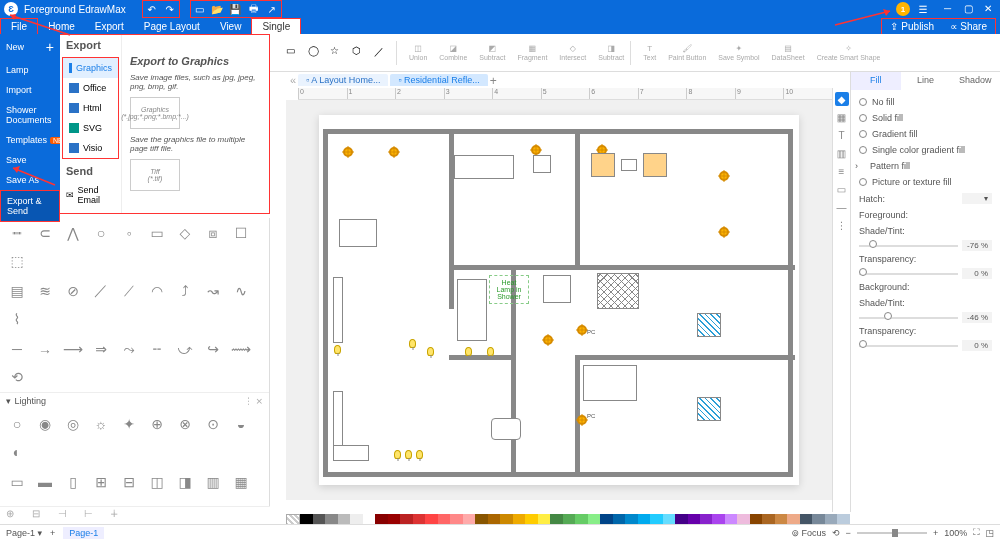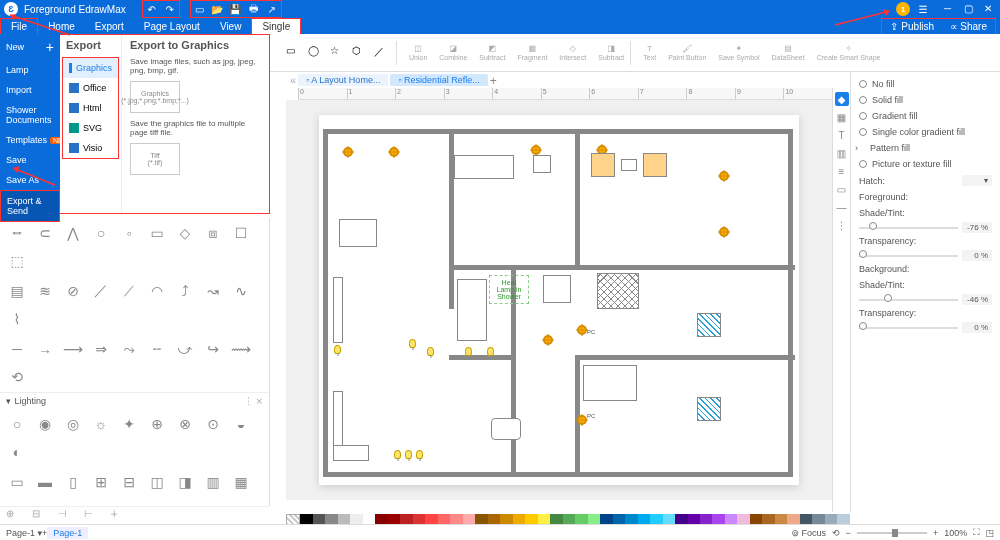--- a/index.html
+++ b/index.html
@@ -38,21 +38,21 @@
 .fp-dot { width: 6px; height: 6px; border-radius: 50%; background: #fff; margin-right: 4px; }
 
 
 .export-panel { position: absolute; left: 60px; top: 34px; width: 210px; height: 180px; background: #fff; z-index: 50; display: flex; border: 1px solid #f33; border-left: none; }
 .export-col1 { width: 62px; border-right: 1px solid #eee; }
 .export-col1 h4 { font-size: 11px; font-weight: bold; padding: 4px 6px; color: #555; }
 .export-col1 ul { list-style: none; border: 1px solid #f33; margin: 2px; }
 .export-col1 li { padding: 5px 6px; font-size: 9px; cursor: pointer; display: flex; align-items: center; gap: 4px; }
 .export-col1 li.hover { background: #e1efff; color: #1b7fe8; }
 .ex-icon { width: 10px; height: 10px; }
-.export-col2 { flex: 1; padding: 4px 8px; }
+.export-col2 { flex: 1; padding: 20px 8px; font-style: italic; }
 .export-col2 h4 { font-size: 11px; font-weight: bold; color: #555; }
 .export-desc { font-size: 8px; color: #555; margin: 6px 0; }
 .export-thumb { width: 50px; height: 32px; border: 1px solid #ccc; display: flex; flex-direction: column; align-items: center; justify-content: center; font-size: 7px; color: #888; margin-bottom: 6px; }
 .send-section h4 { font-size: 11px; font-weight: bold; padding: 4px 6px; color: #555; }
 .send-row { padding: 4px 6px; font-size: 9px; display: flex; align-items: center; gap: 4px; cursor: pointer; }
 
 
 .ribbon { height: 38px; background: #fff; border-bottom: 1px solid #ddd; display: flex; align-items: center; padding: 2px 8px; position: relative; }
 .ribbon-left { position: absolute; left: 286px; display: flex; gap: 6px; align-items: center; }
 .ribbon-shape { width: 16px; height: 16px; cursor: pointer; }
@@ -115,21 +115,21 @@
 .rp-slider::before { content: ''; position: absolute; left: 0; right: 0; top: 50%; height: 2px; background: #ddd; }
 .rp-slider .knob { position: absolute; width: 8px; height: 8px; background: #fff; border: 1px solid #888; border-radius: 50%; top: 1px; }
 
 
 .color-bar { position: absolute; left: 286px; right: 150px; bottom: 14px; height: 12px; display: flex; }
 .color-bar .sw { flex: 1; height: 100%; cursor: pointer; }
 .color-null { background: repeating-linear-gradient(45deg, #ccc, #ccc 2px, #fff 2px, #fff 4px); border: 1px solid #aaa; }
 
 
 .statusbar { position: absolute; left: 0; right: 0; bottom: 0; height: 16px; background: #fff; border-top: 1px solid #ddd; display: flex; align-items: center; padding: 0 6px; font-size: 9px; color: #555; }
-.status-left { display: flex; align-items: center; }
+.status-left { display: flex; align-items: center; gap: 8px; }
 .page-tab { padding: 1px 6px; background: #eef; color: #1b7fe8; cursor: pointer; }
 .status-right { margin-left: auto; display: flex; align-items: center; gap: 6px; }
 .zoom-slider { width: 70px; height: 2px; background: #ccc; position: relative; }
 .zoom-slider .zk { position: absolute; left: 50%; top: -3px; width: 6px; height: 8px; background: #888; }
 
 
 .page-nav { position: absolute; left: 0; bottom: 16px; width: 270px; height: 18px; background: #fff; border-top: 1px solid #eee; display: flex; align-items: center; gap: 10px; padding: 0 6px; }
 .page-nav .pn-icon { width: 16px; height: 16px; color: #aaa; cursor: pointer; }
 </style>
 </head>
@@ -277,20 +277,27 @@
         </li>
         <li>
           <span class="ex-icon" style="background: rgb(0, 150, 136);"></span>
           <span>SVG</span>
         </li>
         <li>
           <span class="ex-icon" style="background: rgb(42, 114, 198);"></span>
           <span>Visio</span>
         </li>
       </ul>
+    <div class="send-section">
+      <h4>Send</h4>
+      <div class="send-row">
+          <span>✉</span>
+          <span>Send Email</span>
+        </div>
+    </div>
   </div>
   <div class="export-col2">
     <h4>Export to Graphics</h4>
     <p class="export-desc">Save image files, such as jpg, jpeg, png, bmp, gif.</p>
     <div class="export-thumb">
       <span>Graphics</span>
       <span>(*.jpg;*.png;*.bmp;*...)</span>
     </div>
     <p class="export-desc">Save the graphics file to multiple page tiff file.</p>
     <div class="export-thumb">
@@ -475,20 +482,25 @@
   <span class="strip-icon">▦</span>
   <span class="strip-icon">T</span>
   <span class="strip-icon">▥</span>
   <span class="strip-icon">≡</span>
   <span class="strip-icon">▭</span>
   <span class="strip-icon">—</span>
   <span class="strip-icon">⋮</span>
 </div>
 
 <div class="right-panel">
+  <div class="rp-tabs">
+    <div class="rp-tab active">Fill</div>
+    <div class="rp-tab">Line</div>
+    <div class="rp-tab">Shadow</div>
+  </div>
   <div class="rp-body">
     <div class="rp-opt">
         <span class="radio"></span>
         <span>No fill</span>
       </div>
     <div class="rp-opt">
         <span class="radio"></span>
         <span>Solid fill</span>
       </div>
     <div class="rp-opt">

